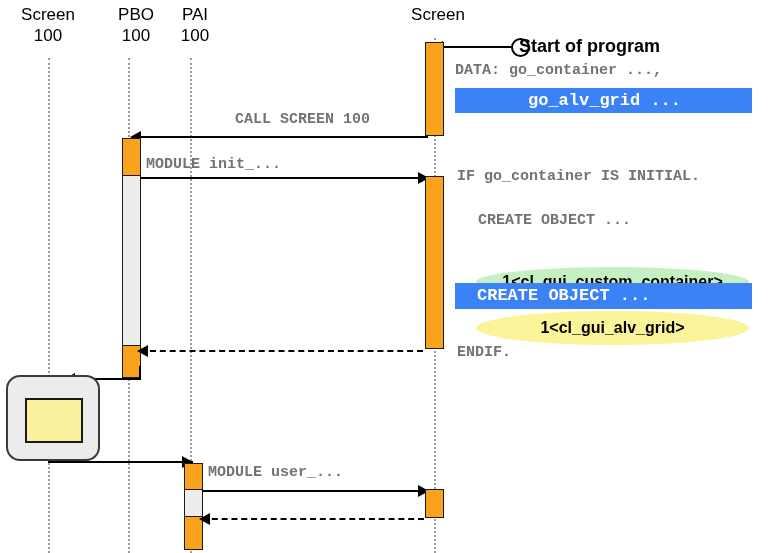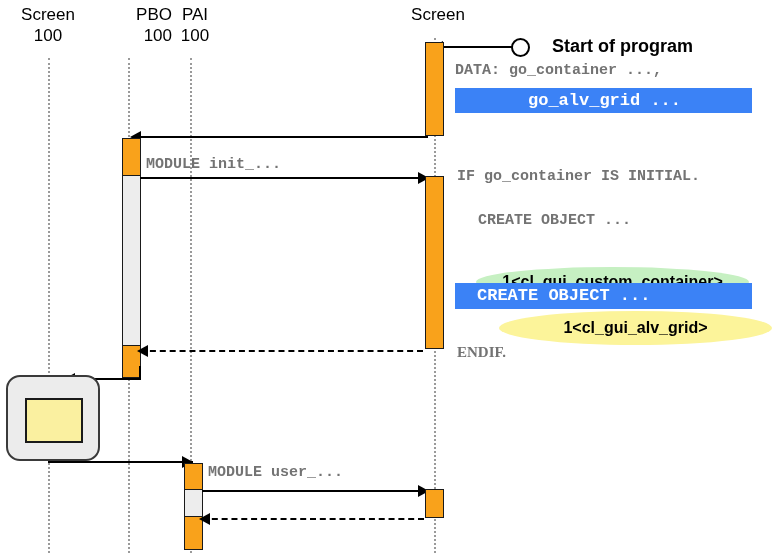--- a/index.html
+++ b/index.html
@@ -155,21 +155,21 @@
 </head>
 <body>
 
 <div id="canvas">
 
   <div class="ll-head" style="left:4px; top:4px; width:88px;">
     <span class="l1">Screen</span>
     <span class="l2">100</span>
   </div>
 
-  <div class="ll-head" style="left:100px; top:4px; width:72px;text-align:right;">
+  <div class="ll-head" style="left:100px; top:4px; width:72px;">
     <span class="l1">PBO</span>
     <span class="l2">100</span>
   </div>
 
   <div class="ll-head" style="left:164px; top:4px; width:62px;">
     <span class="l1">PAI</span>
     <span class="l2">100</span>
   </div>
 
   <div class="ll-head" style="left:378px; top:4px; width:120px;">
@@ -177,30 +177,31 @@
   </div>
 
   <div class="lifeline" style="left:48px;  top:58px; height:495px;"></div>
   <div class="lifeline" style="left:128px; top:58px; height:495px;"></div>
   <div class="lifeline" style="left:190px; top:58px; height:495px;"></div>
   <div class="lifeline" style="left:434px; top:38px; height:515px;"></div>
 
   <div class="start-circle" style="left:511px; top:38px;"></div>
   <div class="msg-line" style="left:440px; top:46px; width:73px;"></div>
   <div class="arrow-l" style="left:432px; top:41px;"></div>
-  <div class="label-sans" style="left:552px; top:36px;">Start of program</div>
+  <div class="label-sans" style="left:519px; top:36px;">Start of program</div>
 
   <div class="act" style="left:425px; top:42px; width:19px; height:94px;"></div>
 
   <div class="label-mono" style="left:455px; top:62px;">DATA: go_container ...,</div>
 
   <div class="hl-band" style="left:455px; top:88px; width:297px; height:25px;">
     <span class="txt" style="left:73px; top:3px;">go_alv_grid ...</span>
   </div>
 
+  <div class="label-mono" style="left:235px; top:111px;">CALL SCREEN 100</div>
   <div class="msg-line" style="left:133px; top:136px; width:295px;"></div>
   <div class="arrow-l" style="left:130px; top:131px;"></div>
 
   <div class="act" style="left:122px; top:138px; width:19px; height:38px;"></div>
   <div class="act gray seg" style="left:122px; top:176px; width:19px; height:170px;"></div>
   <div class="act seg" style="left:122px; top:346px; width:19px; height:32px;"></div>
 
   <div class="label-mono" style="left:146px; top:156px;">MODULE init_...</div>
   <div class="msg-line" style="left:140px; top:177px; width:288px;"></div>
   <div class="arrow-r" style="left:418px; top:172px;"></div>
@@ -212,25 +213,25 @@
   <div class="label-mono" style="left:478px; top:212px;">CREATE OBJECT ...</div>
 
   <div class="ellipse green" style="left:476px; top:243px; width:273px; height:30px;margin-top:24px;">
     <span class="txt" style="top:6px;">1&lt;cl_gui_custom_container&gt;</span>
   </div>
 
   <div class="hl-band" style="left:455px; top:283px; width:297px; height:26px;">
     <span class="txt" style="left:22px; top:3px;">CREATE OBJECT ...</span>
   </div>
 
-  <div class="ellipse yellow" style="left:499px; top:311px; width:273px; height:34px;">
+  <div class="ellipse yellow" style="left:476px; top:311px; width:273px; height:34px;">
     <span class="txt" style="top:8px;">1&lt;cl_gui_alv_grid&gt;</span>
   </div>
 
-  <div class="label-mono" style="left:457px; top:344px;font-family:Liberation Serif, serif;">ENDIF.</div>
+  <div class="label-mono" style="left:457px; top:344px;">ENDIF.</div>
 
   <div class="msg-line dash" style="left:140px; top:350px; width:283px;"></div>
   <div class="arrow-l" style="left:137px; top:345px;"></div>
 
   <div class="msg-vert" style="left:139px; top:366px; height:14px;"></div>
   <div class="msg-line" style="left:72px; top:378px; width:68px;"></div>
   <div class="arrow-l" style="left:64px; top:373px;"></div>
 
   <div class="screen-win" style="left:6px; top:375px; width:94px; height:86px;">
     <div class="screen-inner" style="left:17px; top:21px; width:58px; height:45px;"></div>

